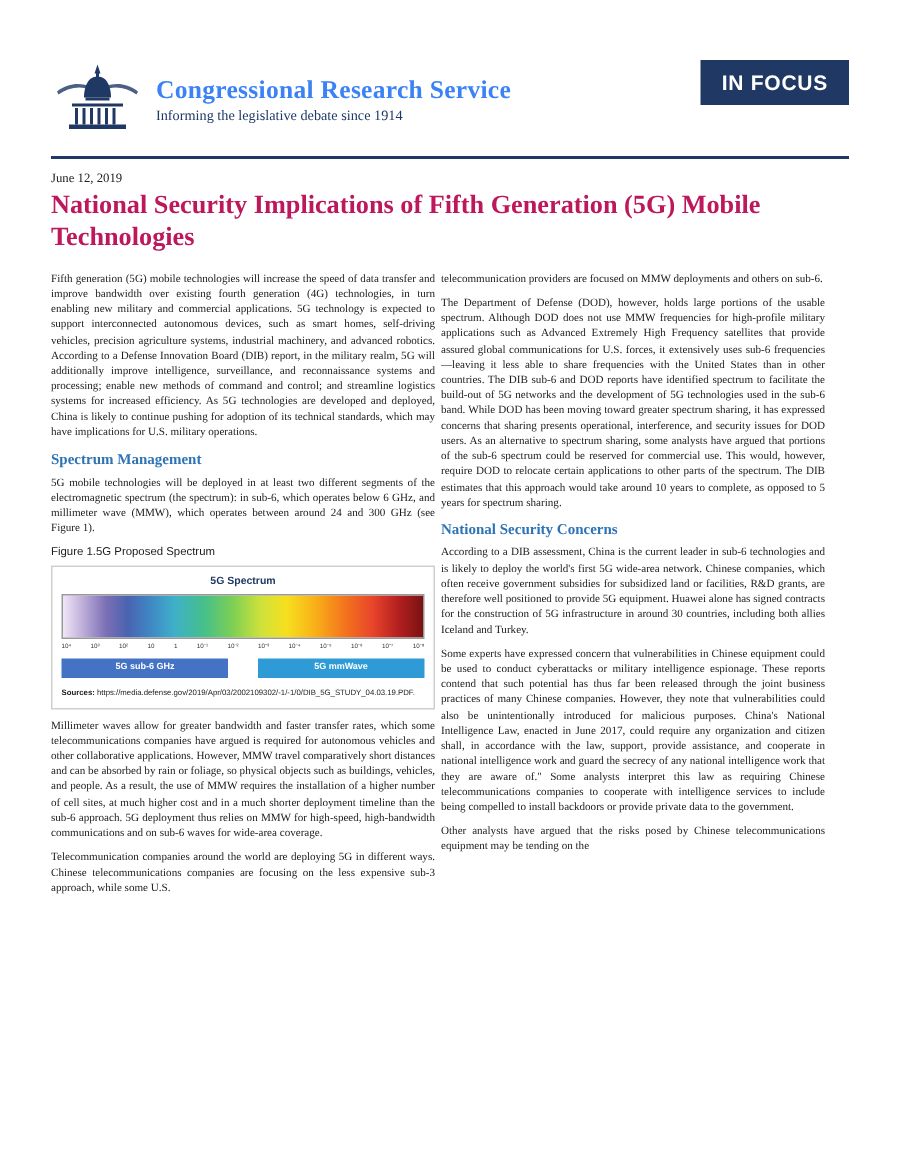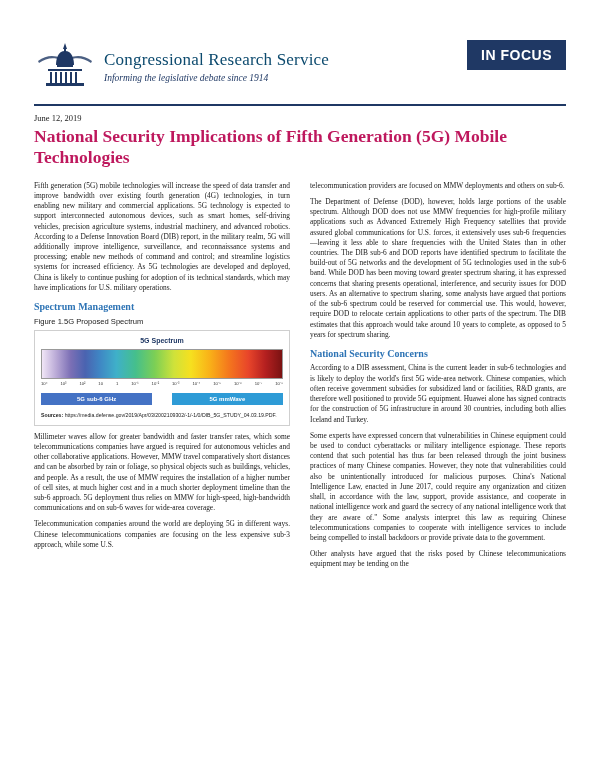--- a/index.html
+++ b/index.html
@@ -40,29 +40,28 @@
     margin-right: 8px;
   }
   .crs-logo-mark svg { display: block; }
   .crs-text {
     flex: 1 1 auto;
     padding-top: 4px;
   }
   .crs-title {
     font-family: "Liberation Serif", serif;
     font-size: 17px;
-    font-weight: normal;
-    color: #0c4a6e;
+    font-weight: bold;
+    color: #3b82f6;
     letter-spacing: 0.2px;
     line-height: 1.1;
   }
   .crs-sub {
     font-family: "Liberation Serif", serif;
     font-size: 9.5px;
-    font-style: italic;
     color: #1f3864;
     margin-top: 3px;
   }
   .in-focus {
     flex: 0 0 auto;
     background: #1f3864;
     color: #ffffff;
     font-family: "Liberation Sans", sans-serif;
     font-size: 14px;
     font-weight: bold;
@@ -86,21 +85,21 @@
     font-size: 17.5px;
     font-weight: bold;
     line-height: 1.22;
     color: #be185d;
   }
 
   
   .columns {
     margin: 12px 34px 0 34px;
     display: flex;
-    gap: 20px;
+    gap: 4px;
     height: 592px;
   }
   .col {
     width: 256px;
     font-size: 7.4px;
     line-height: 1.38;
     text-align: justify;
     color: #1a1a1a;
     font-family: "Liberation Serif", serif;
     overflow: hidden;
@@ -239,20 +238,21 @@
   <div class="date-line">June 12, 2019</div>
 
   <div class="doc-title">National Security Implications of Fifth Generation (5G) Mobile Technologies</div>
 
   <div class="columns">
 
     <div class="col">
       <p>Fifth generation (5G) mobile technologies will increase the speed of data transfer and improve bandwidth over existing fourth generation (4G) technologies, in turn enabling new military and commercial applications. 5G technology is expected to support interconnected autonomous devices, such as smart homes, self-driving vehicles, precision agriculture systems, industrial machinery, and advanced robotics. According to a Defense Innovation Board (DIB) report, in the military realm, 5G will additionally improve intelligence, surveillance, and reconnaissance systems and processing; enable new methods of command and control; and streamline logistics systems for increased efficiency. As 5G technologies are developed and deployed, China is likely to continue pushing for adoption of its technical standards, which may have implications for U.S. military operations.</p>
 
       <h2 class="section">Spectrum Management</h2>
+      <p>5G mobile technologies will be deployed in at least two different segments of the electromagnetic spectrum (the spectrum): in sub-6, which operates below 6 GHz, and millimeter wave (MMW), which operates between around 24 and 300 GHz (see Figure 1).</p>
 
       <div class="figure">
         <div class="fig-caption">Figure 1.5G Proposed Spectrum</div>
         <div class="fig-box">
           <div class="fig-title">5G Spectrum</div>
           <div class="spectrum-wrap">
             <div class="spectrum-bar"></div>
             <div class="spectrum-ticks">
               <span>10⁴</span>
               <span>10³</span>

